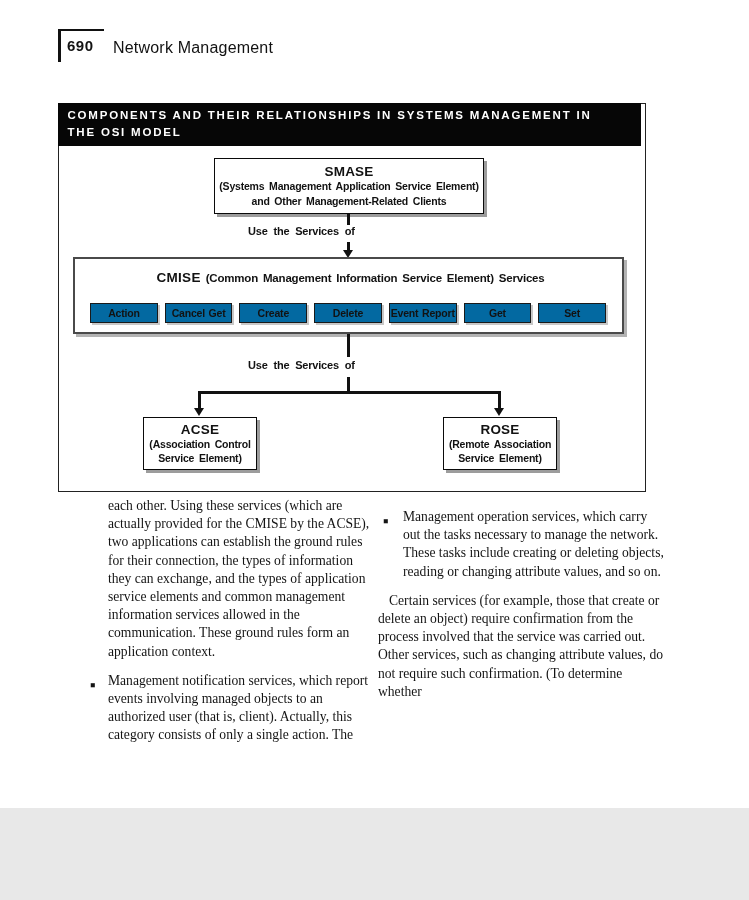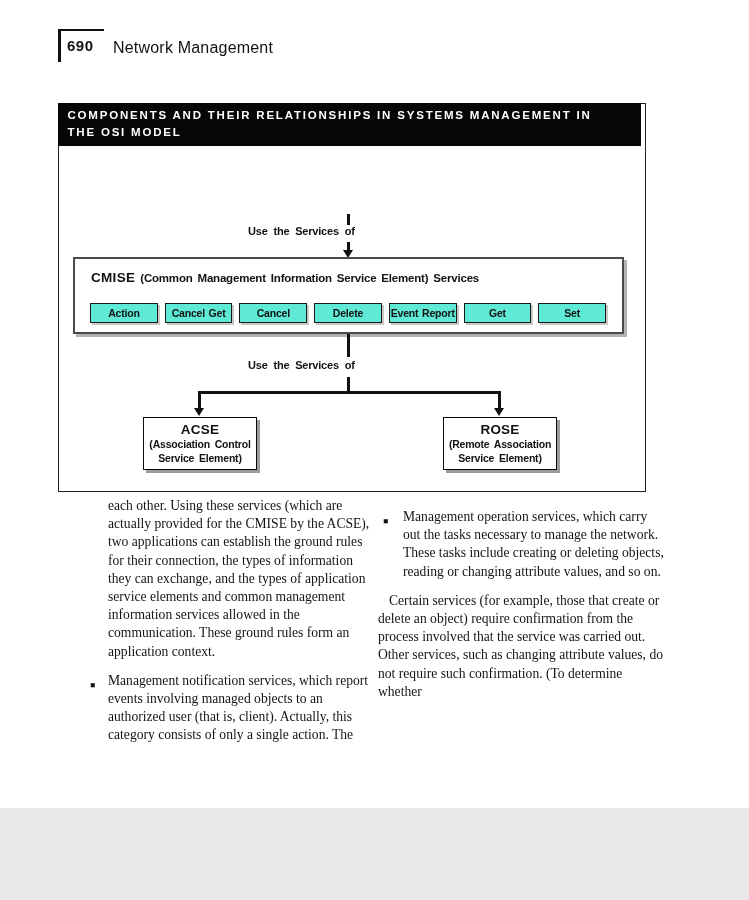--- a/index.html
+++ b/index.html
@@ -29,25 +29,25 @@
           box-shadow:3px 3px 0 #9c9c9c; text-align:center;
           display:flex; flex-direction:column; justify-content:center; }
   .dbox .btitle { font-size:13.5px; font-weight:bold; letter-spacing:.2px; }
   .dbox .bsub   { font-size:10.5px; font-weight:600; line-height:14.5px; word-spacing:2px; letter-spacing:-.2px; }
   .smase { left:155px; top:54px;  width:270px; height:56px; }
   .acse  { left:84px;  top:313px; width:114px; height:53px; }
   .rose  { left:384px; top:313px; width:114px; height:53px;align-items:center; }
 
   .cmise { position:absolute; left:14px; top:153px; width:551px; height:77px;
            background:#fff; border:2px solid #4a4a4a; box-shadow:3px 3px 0 #b3b3b3; }
-  .cmise-title { position:absolute; top:11px; left:16px; right:0; text-align:left;
+  .cmise-title { position:absolute; top:11px; left:4px; right:0; text-align:center;
                  font-size:11.5px; font-weight:600; word-spacing:2px; letter-spacing:-.2px; }
   .cmise-title b { font-size:13.5px; font-weight:bold; letter-spacing:.3px; }
   .svc-row { position:absolute; left:15px; right:16px; bottom:9px; height:20px; display:flex; gap:7px; }
-  .svc { flex:1; border:1.5px solid #1a1a1a; background:#5eead4; box-shadow:2px 2px 0 #c8c8c8;
+  .svc { flex:1; border:1.5px solid #1a1a1a; background:#0369a1; box-shadow:2px 2px 0 #c8c8c8;
          display:flex; align-items:center; justify-content:center;
          font-size:10.5px; font-weight:600; letter-spacing:-.2px; word-spacing:1px; }
 
   .vline { position:absolute; width:3px; background:#111; }
   .hline { position:absolute; height:3px; background:#111; }
   .arrow-down { position:absolute; width:0; height:0;
                 border-left:5.5px solid transparent; border-right:5.5px solid transparent;
                 border-top:8px solid #111; }
   .conn-label { position:absolute; font-size:11px; font-weight:600;
                 word-spacing:3px; letter-spacing:-.2px; background:#fff; }
@@ -75,35 +75,40 @@
   <div class="page-number">690</div>
   <div class="running-title">Network Management</div>
 
   <div class="figure">
 
     <div class="fig-banner">
       <div>COMPONENTS AND THEIR RELATIONSHIPS IN SYSTEMS MANAGEMENT IN</div>
       <div>THE OSI MODEL</div>
     </div>
 
+    <div class="dbox smase">
+      <div class="btitle">SMASE</div>
+      <div class="bsub">(Systems Management Application Service Element)</div>
+      <div class="bsub">and Other Management-Related Clients</div>
+    </div>
 
     <div class="vline" style="left:287.5px; top:110px; height:11px;"></div>
     <div class="conn-label" style="left:189px; top:121px; width:200px;">Use the Services of</div>
     <div class="vline" style="left:287.5px; top:138px; height:9px;"></div>
     <div class="arrow-down" style="left:283.5px; top:146px;"></div>
 
     <div class="cmise">
       <div class="cmise-title">
         <b>CMISE</b>
         <span>(Common Management Information Service Element) Services</span>
       </div>
       <div class="svc-row">
           <div class="svc">Action</div>
           <div class="svc">Cancel Get</div>
-          <div class="svc">Cancel</div>
+          <div class="svc">Create</div>
           <div class="svc">Delete</div>
           <div class="svc">Event Report</div>
           <div class="svc">Get</div>
           <div class="svc">Set</div>
         </div>
     </div>
 
     <div class="vline" style="left:287.5px; top:230px; height:23px;"></div>
     <div class="conn-label" style="left:189px; top:255px; width:200px;">Use the Services of</div>
     <div class="vline" style="left:287.5px; top:273px; height:16px;"></div>

